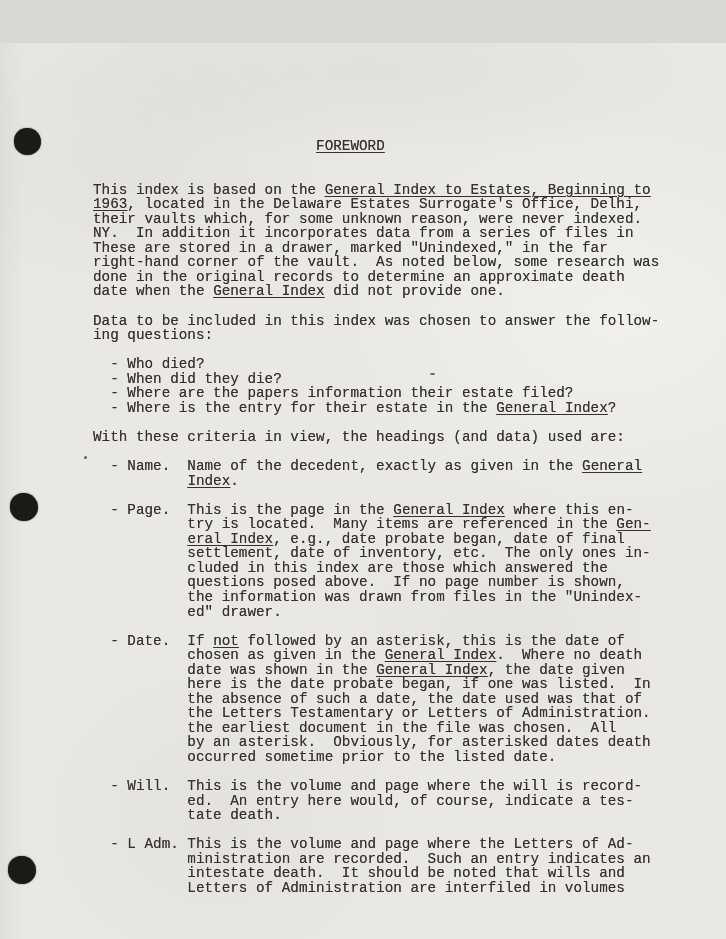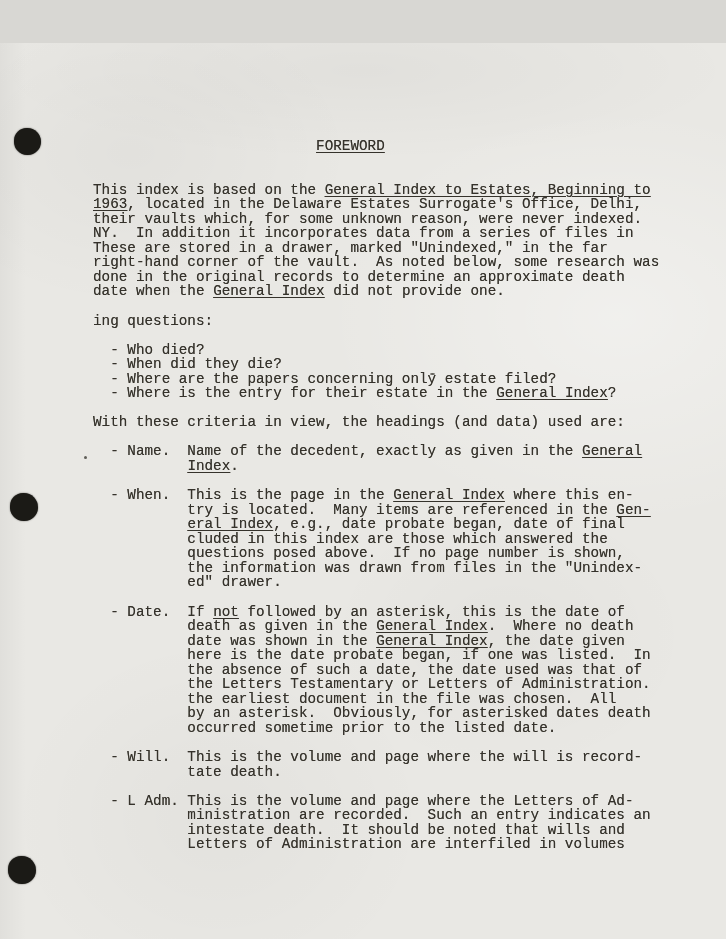--- a/index.html
+++ b/index.html
@@ -72,51 +72,54 @@
       <div class="line">&nbsp;</div>
       <div class="line"><span>This index is based on the </span><span class="u">General Index to Estates, Beginning to</span></div>
       <div class="line"><span class="u">1963</span><span>, located in the Delaware Estates Surrogate's Office, Delhi,</span></div>
       <div class="line"><span>their vaults which, for some unknown reason, were never indexed.</span></div>
       <div class="line"><span>NY.  In addition it incorporates data from a series of files in</span></div>
       <div class="line"><span>These are stored in a drawer, marked "Unindexed," in the far</span></div>
       <div class="line"><span>right-hand corner of the vault.  As noted below, some research was</span></div>
       <div class="line"><span>done in the original records to determine an approximate death</span></div>
       <div class="line"><span>date when the </span><span class="u">General Index</span><span> did not provide one.</span></div>
       <div class="line">&nbsp;</div>
+      <div class="line"><span>Data to be included in this index was chosen to answer the follow-</span></div>
       <div class="line"><span>ing questions:</span></div>
       <div class="line">&nbsp;</div>
       <div class="line"><span>  - Who died?</span></div>
       <div class="line"><span>  - When did they die?</span></div>
-      <div class="line"><span>  - Where are the papers concerning only estate filed?</span></div>
+      <div class="line"><span>  - Where are the papers information their estate filed?</span></div>
       <div class="line"><span>  - Where is the entry for their estate in the </span><span class="u">General Index</span><span>?</span></div>
       <div class="line">&nbsp;</div>
       <div class="line"><span>With these criteria in view, the headings (and data) used are:</span></div>
       <div class="line">&nbsp;</div>
       <div class="line"><span>  - Name.  Name of the decedent, exactly as given in the </span><span class="u">General</span></div>
       <div class="line"><span>           </span><span class="u">Index</span><span>.</span></div>
       <div class="line">&nbsp;</div>
-      <div class="line"><span>  - When.  This is the page in the </span><span class="u">General Index</span><span> where this en-</span></div>
+      <div class="line"><span>  - Page.  This is the page in the </span><span class="u">General Index</span><span> where this en-</span></div>
       <div class="line"><span>           try is located.  Many items are referenced in the </span><span class="u">Gen-</span></div>
       <div class="line"><span>           </span><span class="u">eral Index</span><span>, e.g., date probate began, date of final</span></div>
+      <div class="line"><span>           settlement, date of inventory, etc.  The only ones in-</span></div>
       <div class="line"><span>           cluded in this index are those which answered the</span></div>
       <div class="line"><span>           questions posed above.  If no page number is shown,</span></div>
       <div class="line"><span>           the information was drawn from files in the "Unindex-</span></div>
       <div class="line"><span>           ed" drawer.</span></div>
       <div class="line">&nbsp;</div>
       <div class="line"><span>  - Date.  If </span><span class="u">not</span><span> followed by an asterisk, this is the date of</span></div>
-      <div class="line"><span>           death as given in the </span><span class="u">General Index</span><span>.  Where no death</span></div>
+      <div class="line"><span>           chosen as given in the </span><span class="u">General Index</span><span>.  Where no death</span></div>
       <div class="line"><span>           date was shown in the </span><span class="u">General Index</span><span>, the date given</span></div>
       <div class="line"><span>           here is the date probate began, if one was listed.  In</span></div>
       <div class="line"><span>           the absence of such a date, the date used was that of</span></div>
       <div class="line"><span>           the Letters Testamentary or Letters of Administration.</span></div>
       <div class="line"><span>           the earliest document in the file was chosen.  All</span></div>
       <div class="line"><span>           by an asterisk.  Obviously, for asterisked dates death</span></div>
       <div class="line"><span>           occurred sometime prior to the listed date.</span></div>
       <div class="line">&nbsp;</div>
       <div class="line"><span>  - Will.  This is the volume and page where the will is record-</span></div>
+      <div class="line"><span>           ed.  An entry here would, of course, indicate a tes-</span></div>
       <div class="line"><span>           tate death.</span></div>
       <div class="line">&nbsp;</div>
       <div class="line"><span>  - L Adm. This is the volume and page where the Letters of Ad-</span></div>
       <div class="line"><span>           ministration are recorded.  Such an entry indicates an</span></div>
       <div class="line"><span>           intestate death.  It should be noted that wills and</span></div>
       <div class="line"><span>           Letters of Administration are interfiled in volumes</span></div>
     </div>
   <div id="artifacts">
       <div class="hole" style="left: 14px; top: 85px; width: 27px; height: 27px;"></div>
       <div class="hole" style="left: 10px; top: 450px; width: 28px; height: 28px;"></div>

